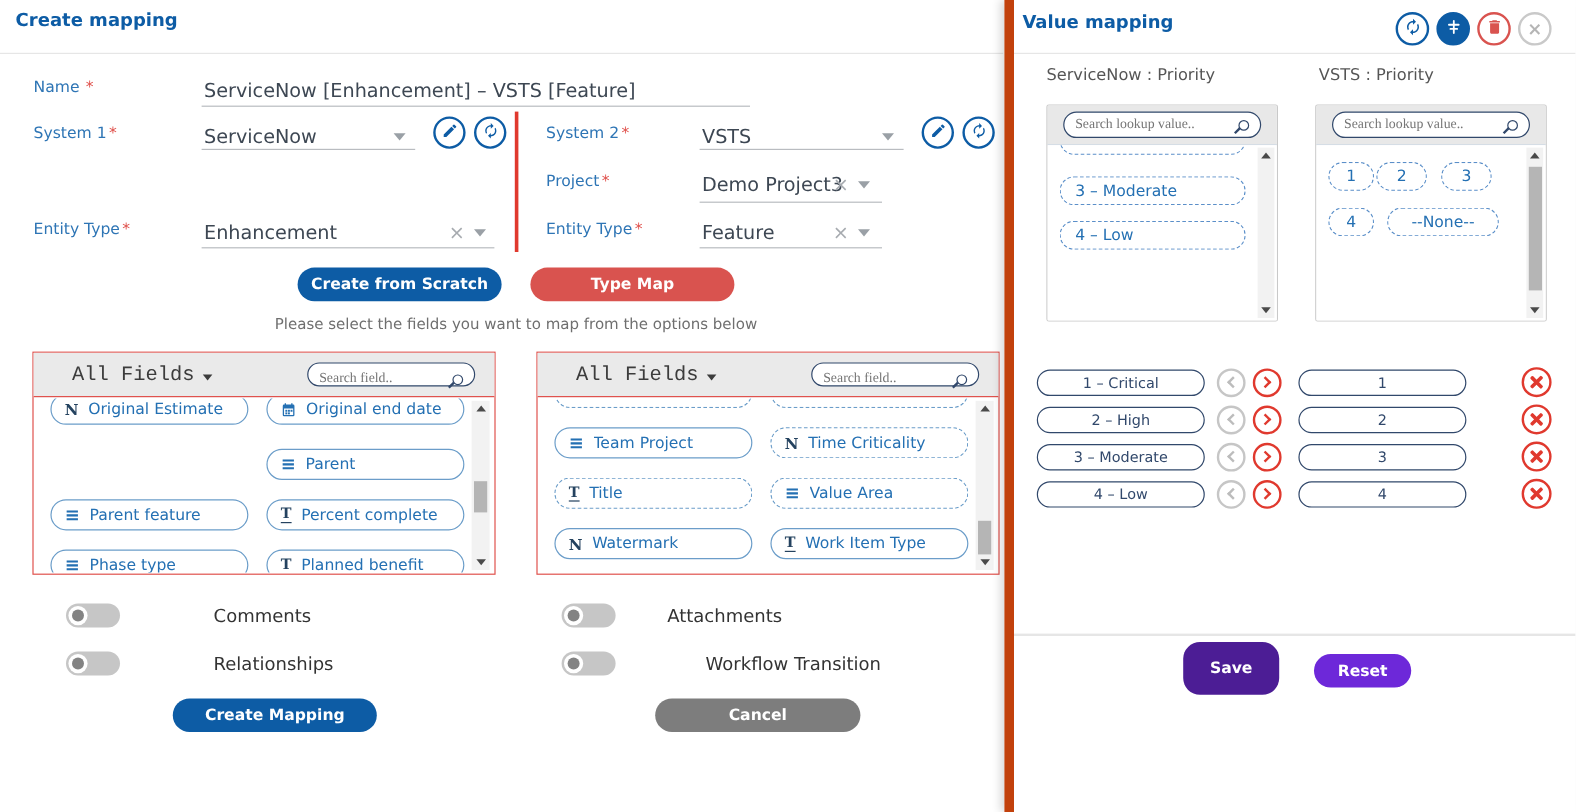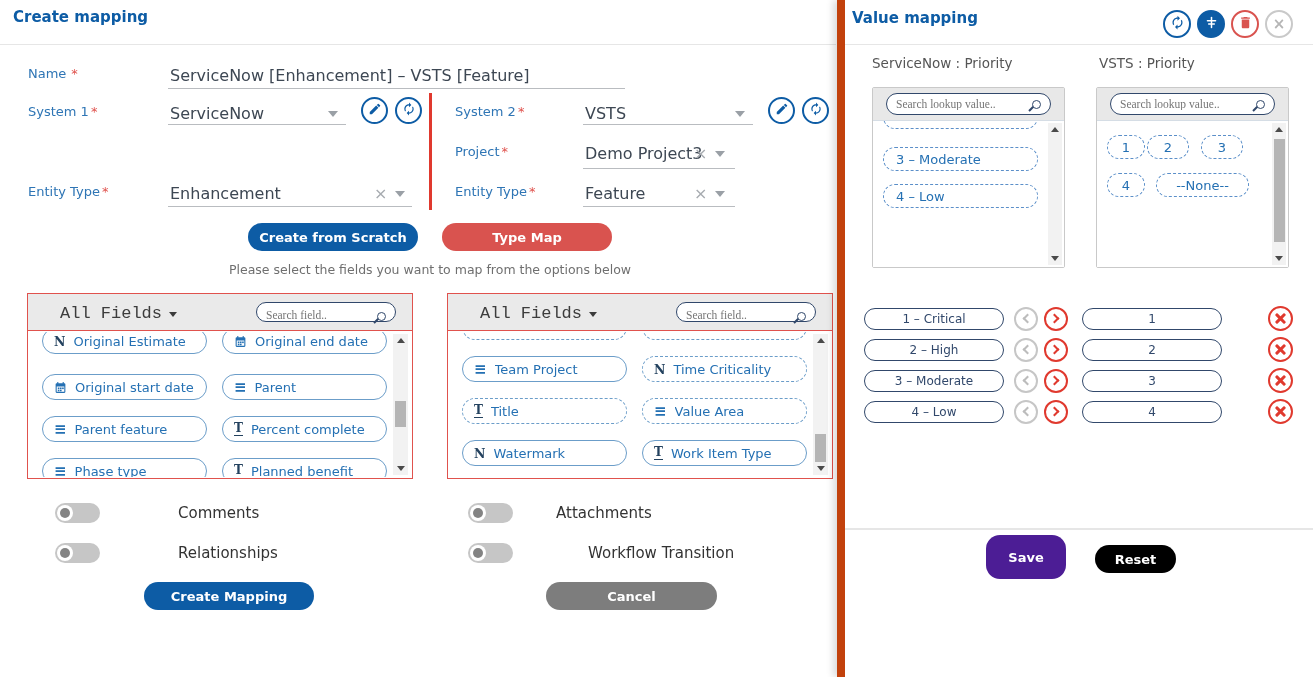--- a/index.html
+++ b/index.html
@@ -178,33 +178,20 @@
                 <path d="M19 4h-1V2h-2v2H8V2H6v2H5a2 2 0 0 0-2 2v14a2 2 0 0 0 2 2h14a2 2 0 0 0 2-2V6a2 2 0 0 0-2-2zm0 16H5V10h14v10z"></path>
                 <rect x="7" y="12" width="3" height="3"></rect>
                 <rect x="11" y="12" width="3" height="3"></rect>
                 <rect x="15" y="12" width="3" height="3"></rect>
                 <rect x="7" y="16" width="3" height="3"></rect>
                 <rect x="11" y="16" width="3" height="3"></rect>
               </svg>
             </span>
             <span class="clabel">Original end date</span>
           </div>
-        <div class="chip" style="left:13px;top:42px">
-            <span class="ci ci-cal">
-              <svg viewBox="0 0 24 24">
-                <path d="M19 4h-1V2h-2v2H8V2H6v2H5a2 2 0 0 0-2 2v14a2 2 0 0 0 2 2h14a2 2 0 0 0 2-2V6a2 2 0 0 0-2-2zm0 16H5V10h14v10z"></path>
-                <rect x="7" y="12" width="3" height="3"></rect>
-                <rect x="11" y="12" width="3" height="3"></rect>
-                <rect x="15" y="12" width="3" height="3"></rect>
-                <rect x="7" y="16" width="3" height="3"></rect>
-                <rect x="11" y="16" width="3" height="3"></rect>
-              </svg>
-            </span>
-            <span class="clabel">Original start date</span>
-          </div>
         <div class="chip" style="left:193px;top:42px">
             <span class="ci ci-l">≡</span>
             <span class="clabel">Parent</span>
           </div>
         <div class="chip" style="left:13px;top:84px">
             <span class="ci ci-l">≡</span>
             <span class="clabel">Parent feature</span>
           </div>
         <div class="chip" style="left:193px;top:84px">
             <span class="ci ci-t">T</span>
@@ -425,16 +412,16 @@
           <span class="chev r"></span>
         </div>
       <div class="mchip" style="margin-left:14px">4</div>
       <div class="cir x">
           <span class="xm"></span>
         </div>
     </div>
 
     <div class="hline" style="left:0;top:528px;width:474px;height:2px;background:#e6e6e6"></div>
     <button class="pillbtn" style="left:141px;top:535px;width:80px;height:44px;background:#4c1d95;position:absolute">Save</button>
-    <button class="pillbtn" style="left:250px;top:545px;width:81px;height:28px;background:#000000;position:absolute">Reset</button>
+    <button class="pillbtn" style="left:250px;top:545px;width:81px;height:28px;background:#6d28d9;position:absolute">Reset</button>
   </aside>
 
 </div>
 
 </body></html>

